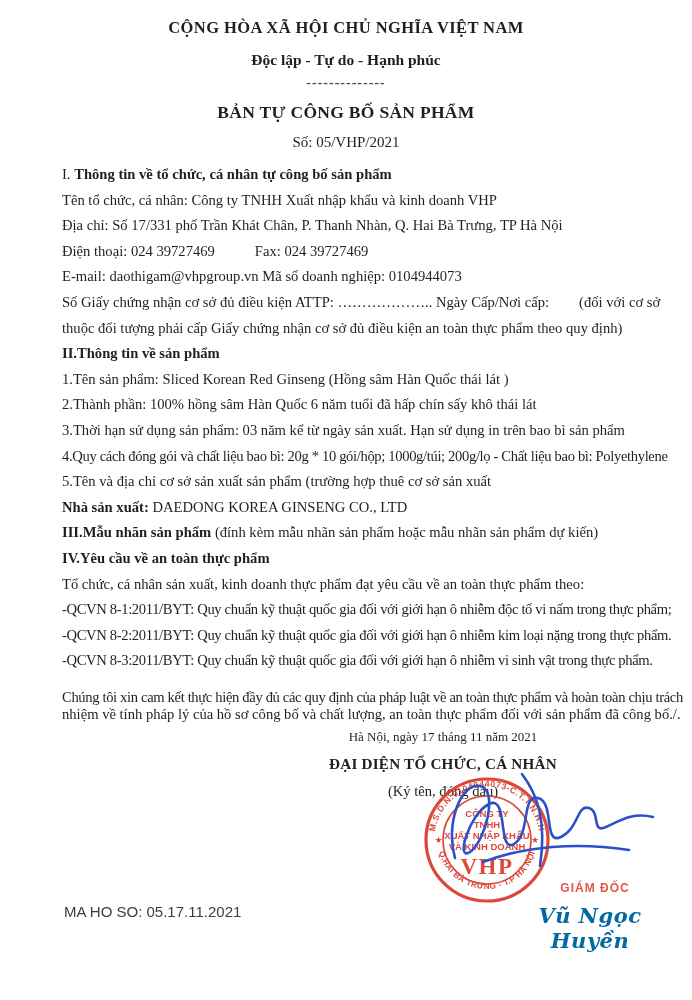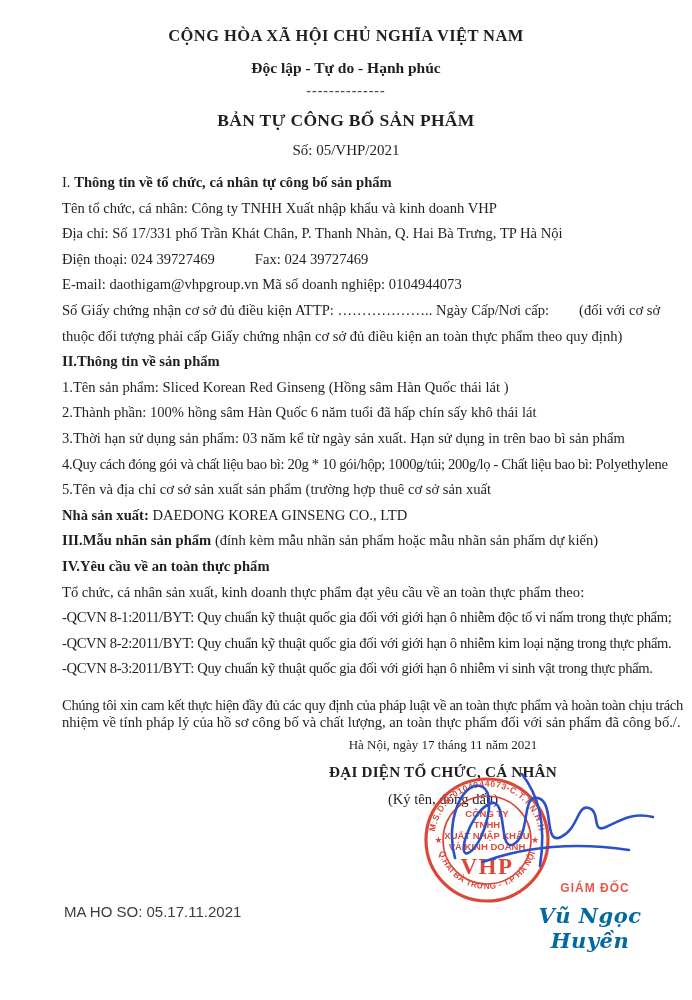--- a/index.html
+++ b/index.html
@@ -5,21 +5,21 @@
   html,body{margin:0;padding:0;background:#888;}
   .page{
     position:relative;
     width:692px;height:1000px;
     background:#ffffff;
     font-family:"Liberation Serif", serif;
     color:#1f1f1f;
     overflow:hidden;
   }
   
-  .hdr{padding-top:26px;text-align:center;}
+  .hdr{padding-top:18px;text-align:center;}
   .hdr-national{font-size:16.5px;font-weight:bold;letter-spacing:.4px;}
   .hdr-motto{font-size:15.5px;font-weight:bold;margin-top:13px;}
   .hdr-dashes{font-size:14px;font-weight:bold;color:#4a4a4a;letter-spacing:1px;margin-top:8px;line-height:12px;}
   .hdr-title{font-size:17.5px;font-weight:bold;margin-top:13px;letter-spacing:.3px;}
   .hdr-number{font-size:15px;margin-top:11px;}
   
   .doc-body{margin:11px 14px 0 62px;font-size:14.6px;line-height:25.6px;}
   .ln{white-space:nowrap;}
   .tight{letter-spacing:-0.35px;}
   .b{font-weight:bold;}

